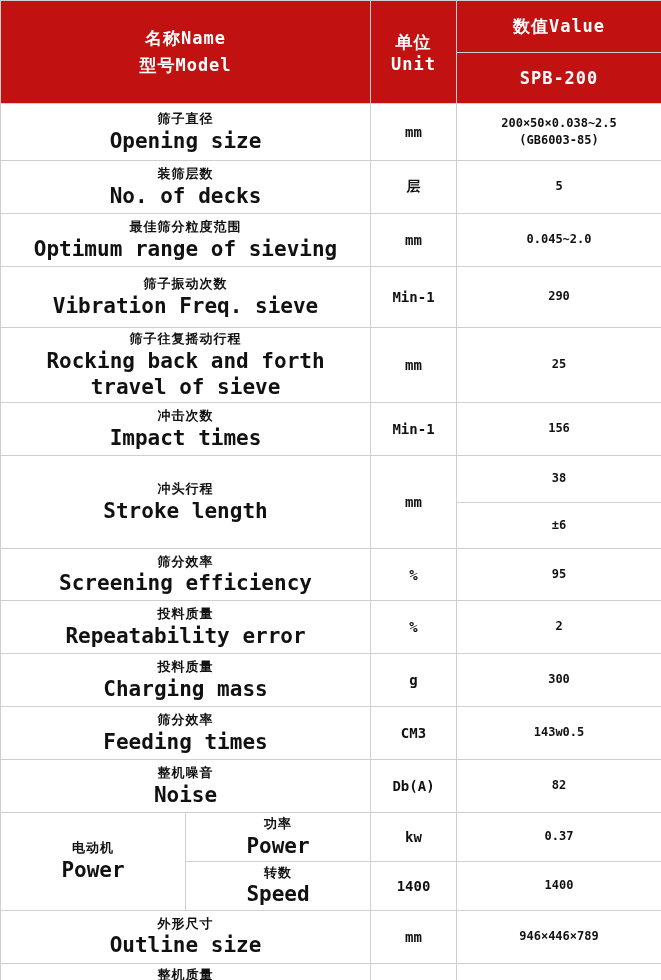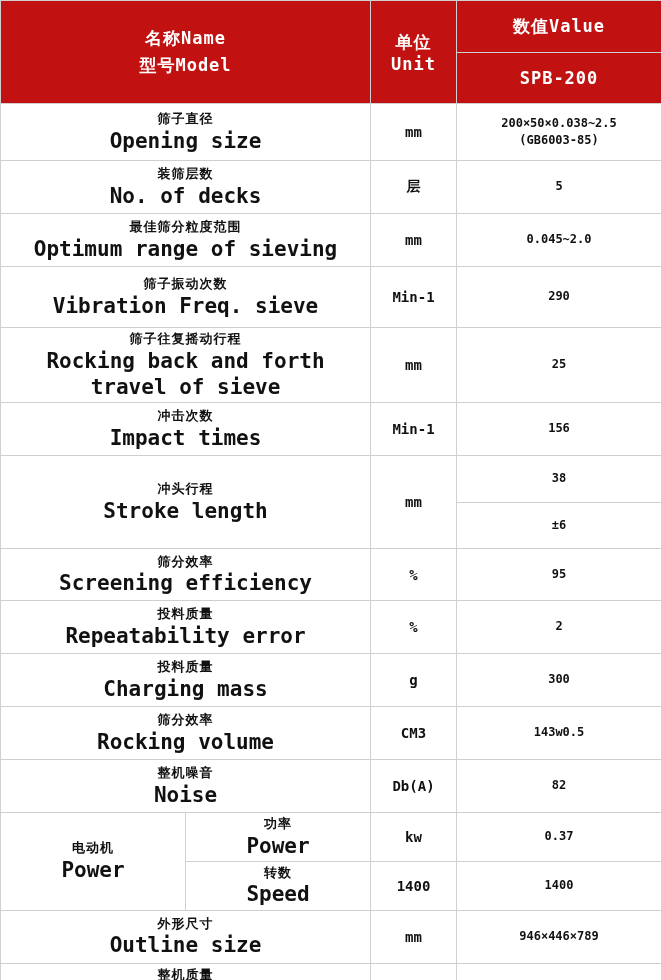--- a/index.html
+++ b/index.html
@@ -180,21 +180,21 @@
         <span class="zh">投料质量</span>
         <span class="en">Charging mass</span>
       </td>
       <td class="unit">g</td>
       <td class="value">300</td>
     </tr>
 
     <tr style="height:53px">
       <td colspan="2">
         <span class="zh">筛分效率</span>
-        <span class="en">Rocking volume</span>
+        <span class="en">Feeding times</span>
       </td>
       <td class="unit">CM3</td>
       <td class="value">143w0.5</td>
     </tr>
 
     <tr style="height:53px">
       <td colspan="2">
         <span class="zh">整机噪音</span>
         <span class="en">Noise</span>
       </td>

